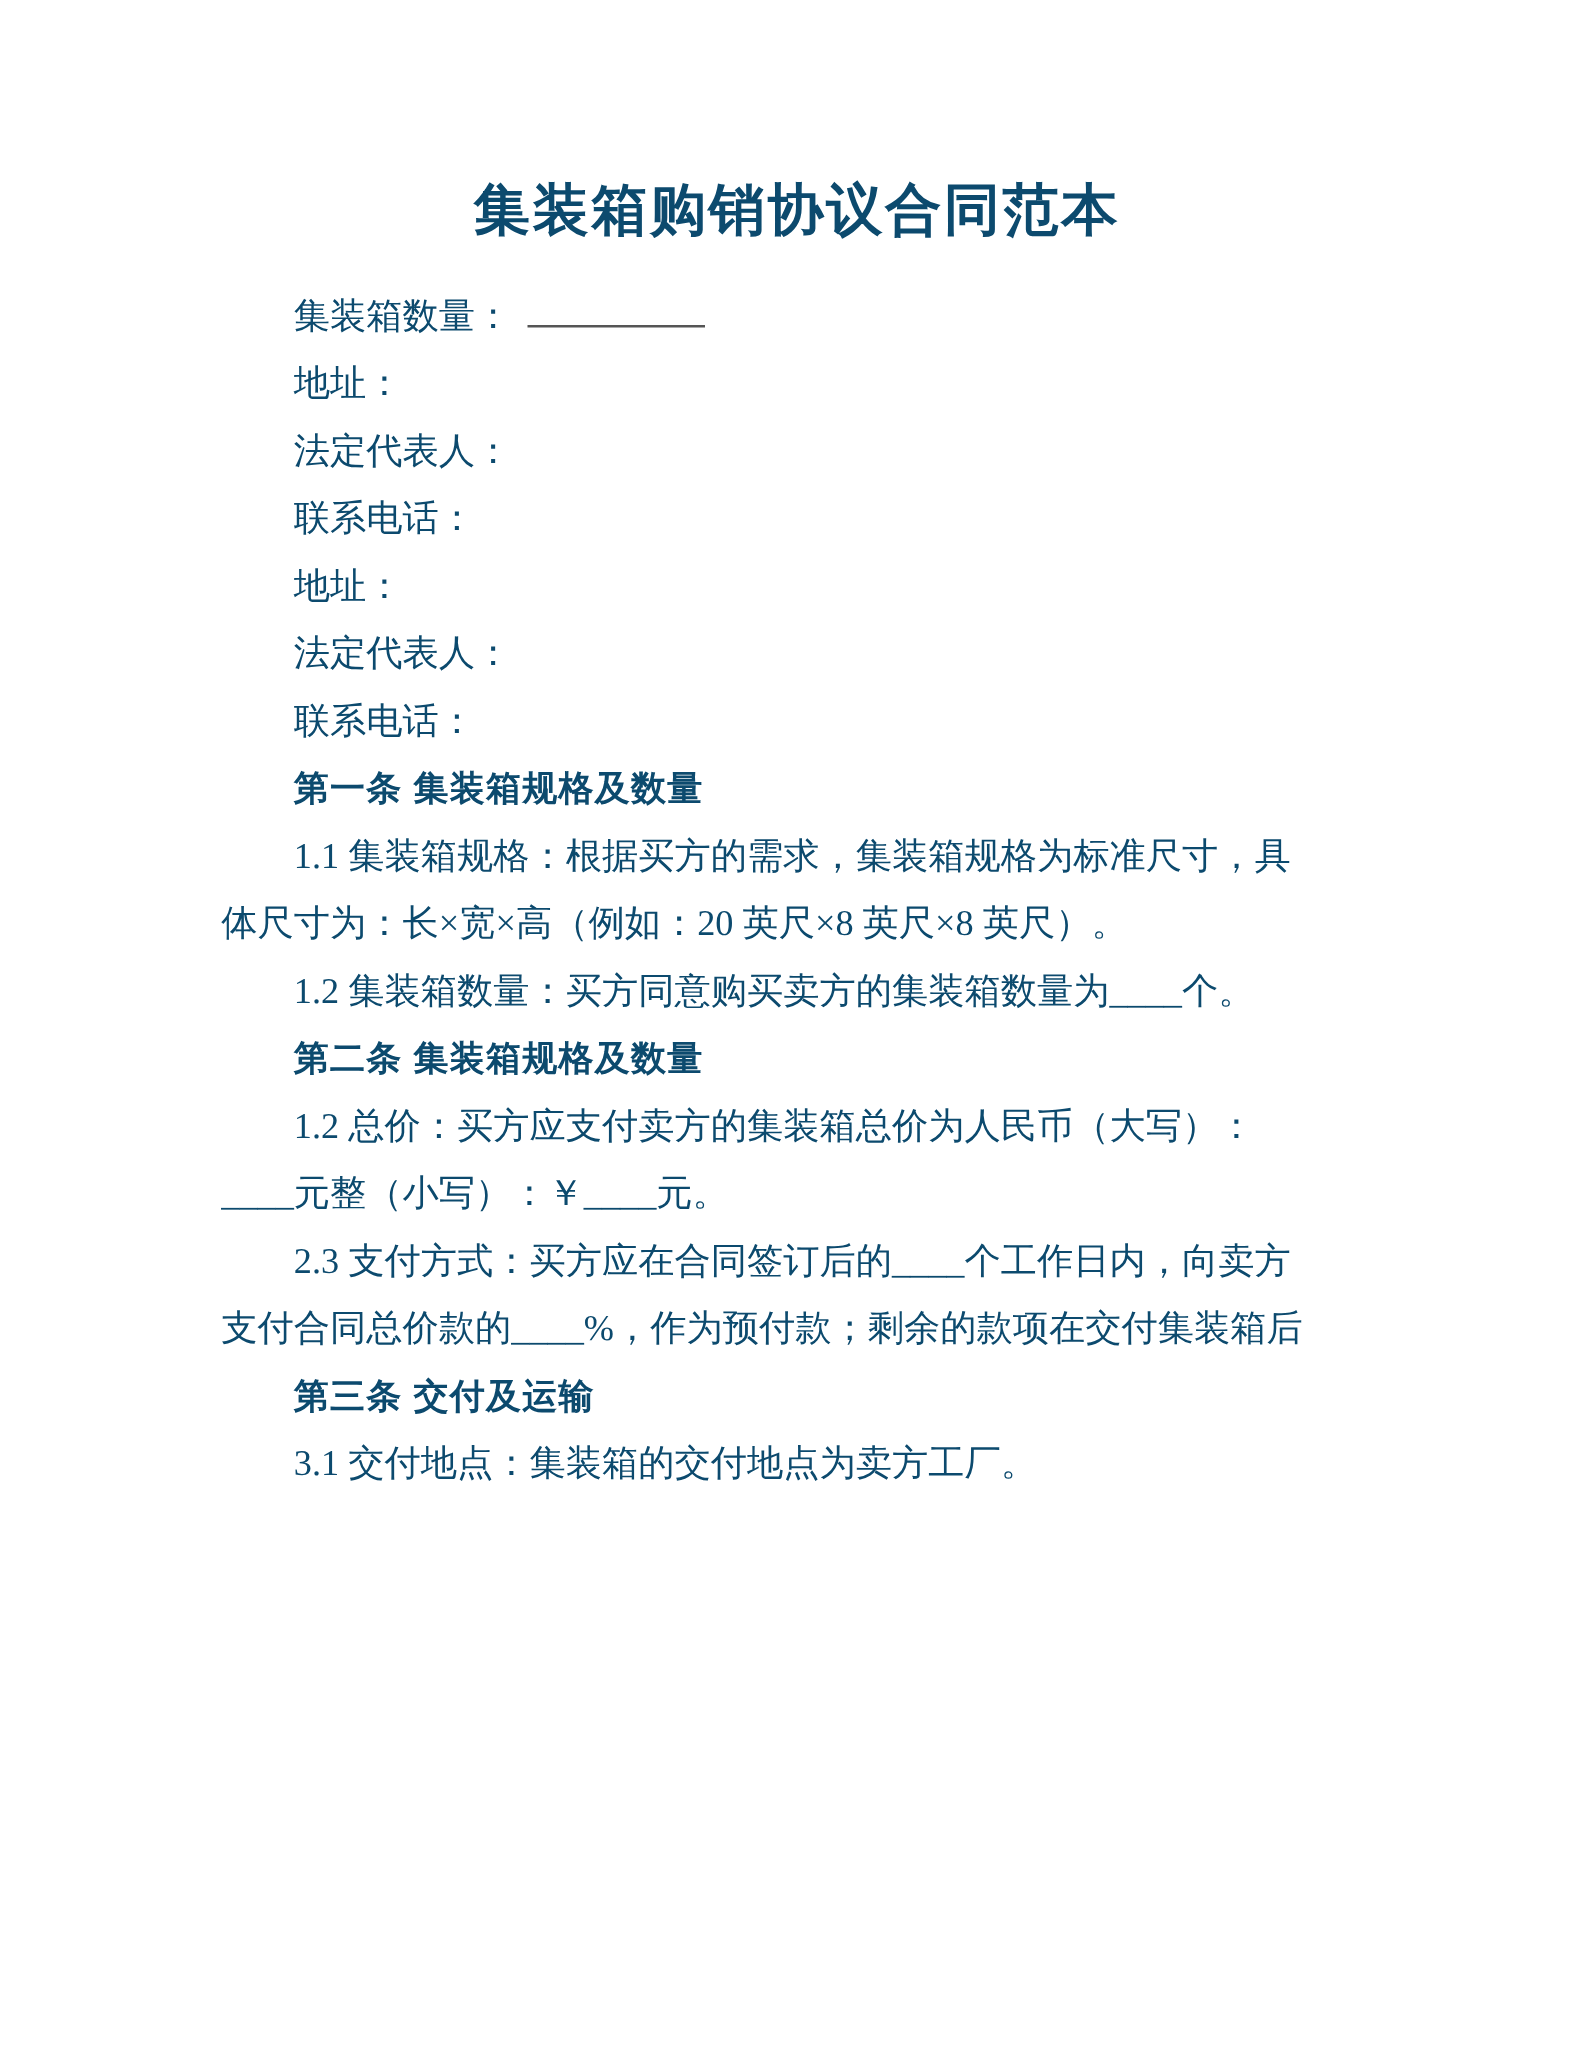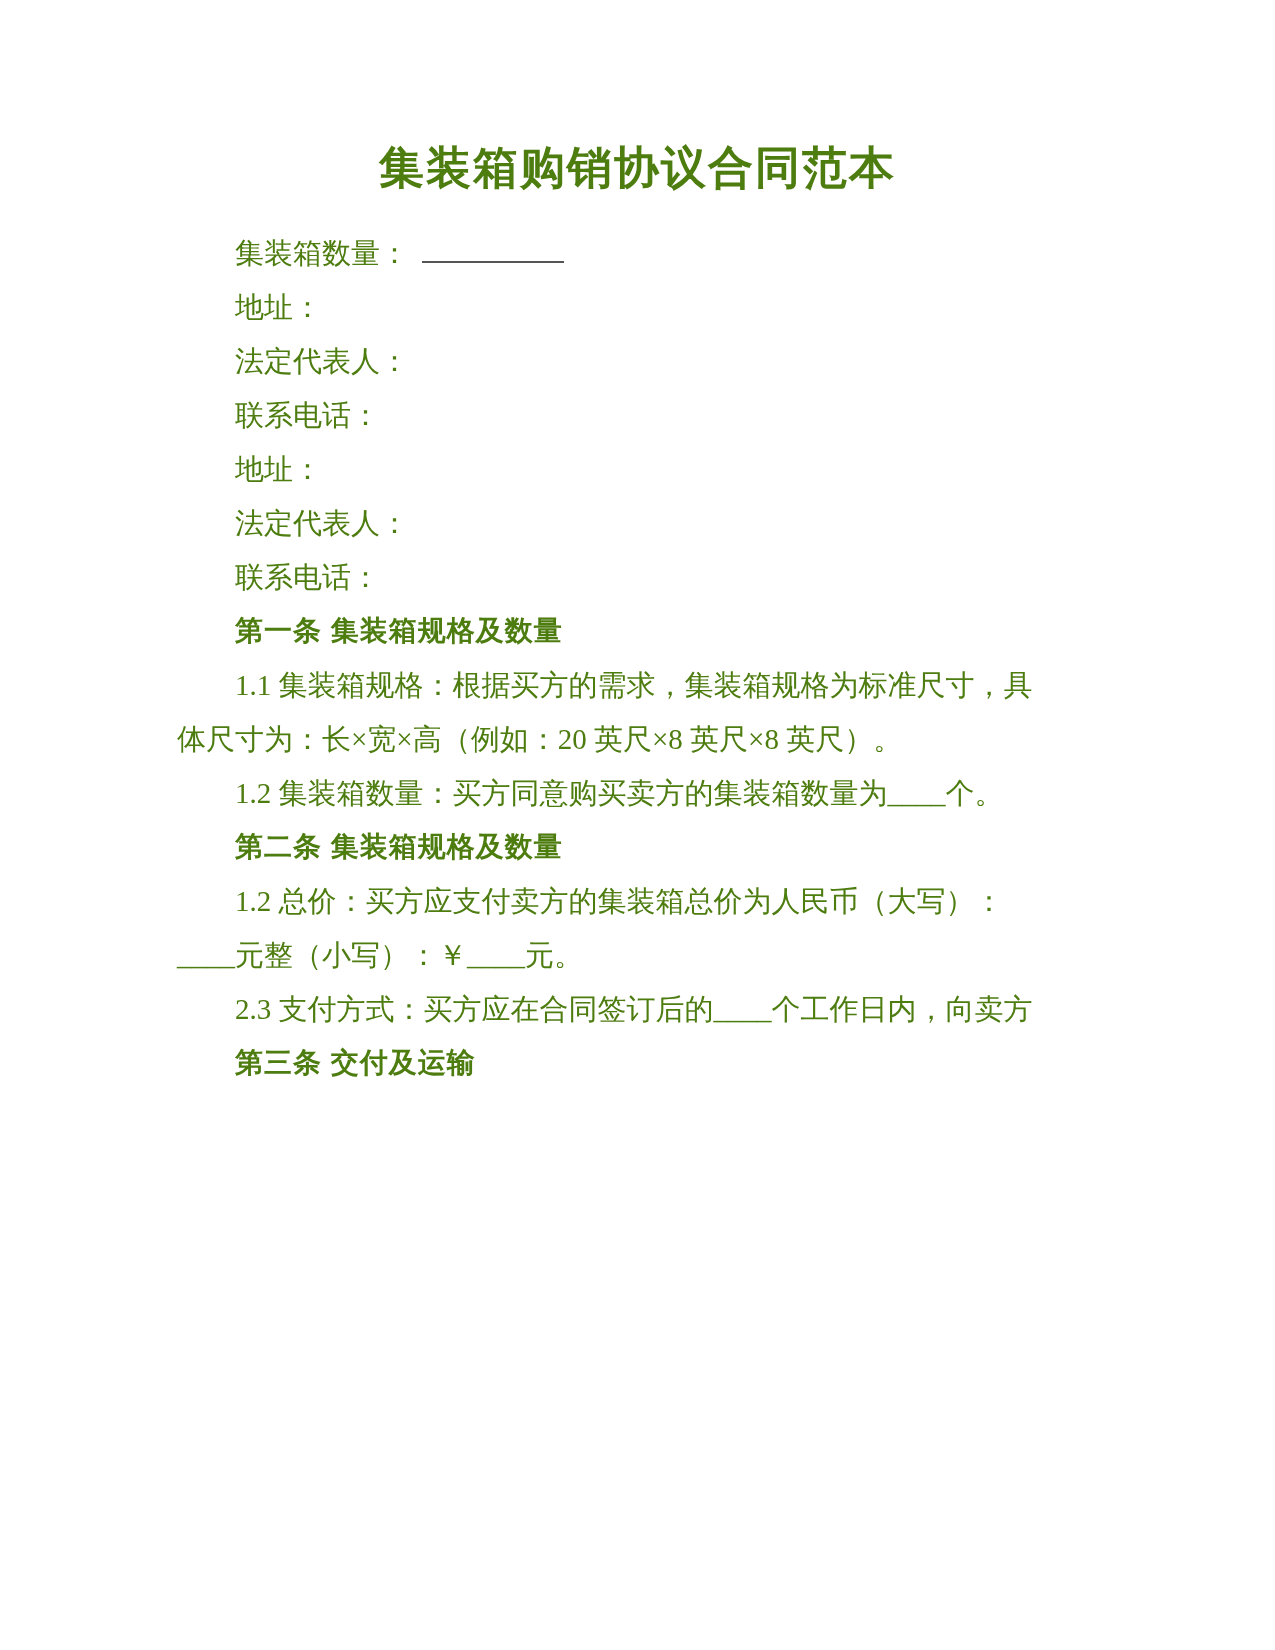--- a/index.html
+++ b/index.html
@@ -6,21 +6,21 @@
     margin: 0;
     padding: 0;
     background: #ffffff;
   }
   .page {
     position: relative;
     width: 1275px;
     height: 1650px;
     margin: 0 auto;
     background: #ffffff;
-    color: #4d7c0f;
+    color: #0c4a6e;
     font-family: "Liberation Serif", "DejaVu Serif", serif;
     overflow: hidden;
     box-sizing: border-box;
     padding: 140px 177px 0 177px;
   }
   .doc-title {
     margin: 0 0 30px 0;
     text-align: center;
     font-size: 45px;
     font-weight: bold;
@@ -116,20 +116,26 @@
   </div>
 
   <div class="line">
     <span class="line-text">____元整（小写）：￥____元。</span>
   </div>
 
   <div class="line indent">
     <span class="line-text">2.3 支付方式：买方应在合同签订后的____个工作日内，向卖方</span>
   </div>
 
+  <div class="line">
+    <span class="line-text">支付合同总价款的____%，作为预付款；剩余的款项在交付集装箱后</span>
+  </div>
 
 
   <div class="line indent bold">
     <span class="line-text">第三条  交付及运输</span>
   </div>
 
+  <div class="line indent">
+    <span class="line-text">3.1 交付地点：集装箱的交付地点为卖方工厂。</span>
+  </div>
 </div>
 </div>
 
 </body></html>

